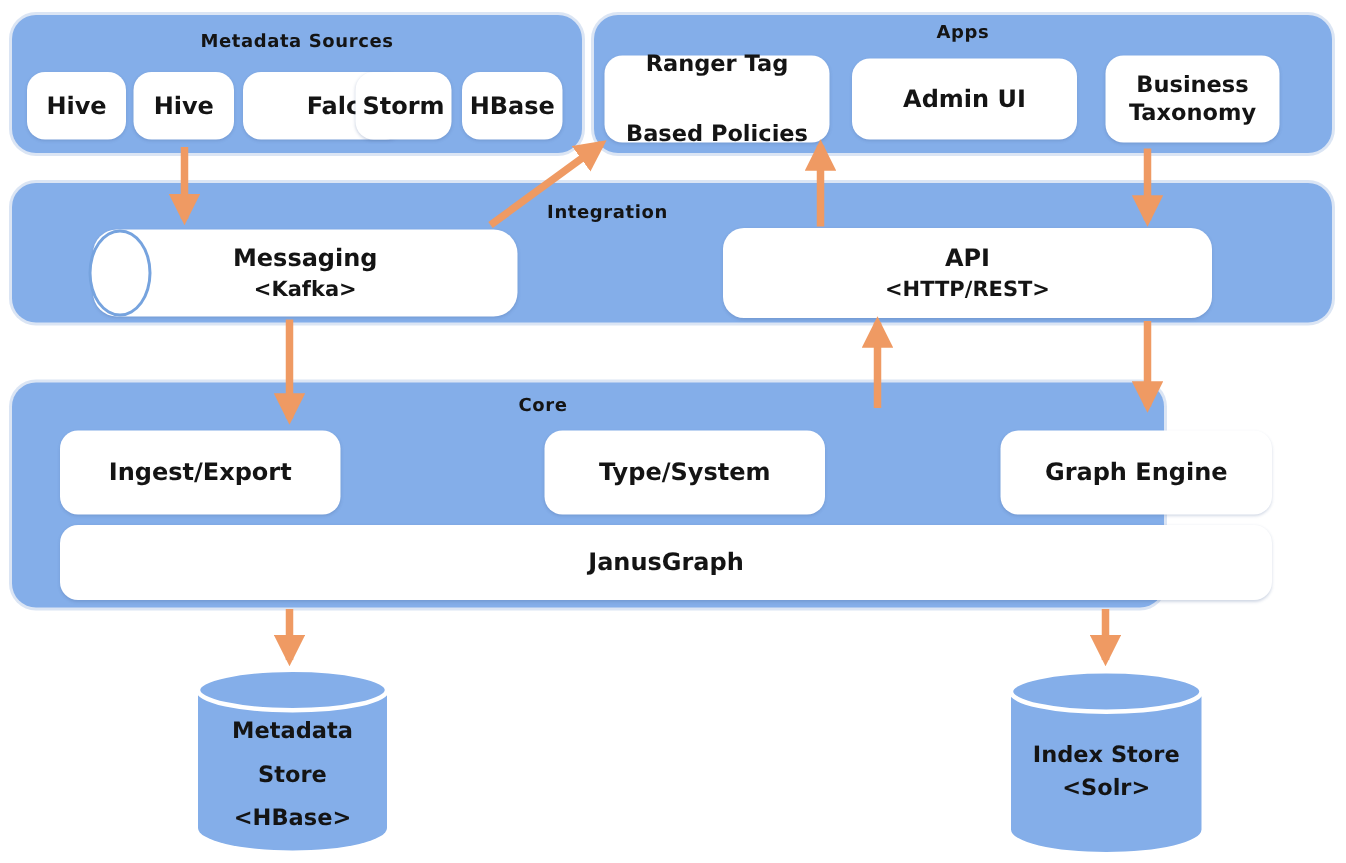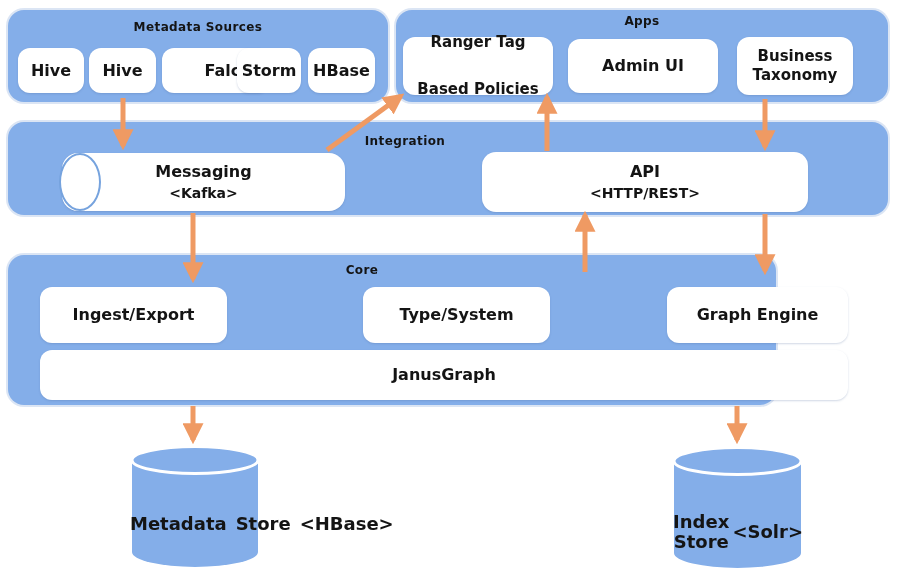--- a/index.html
+++ b/index.html
@@ -25,22 +25,22 @@
   .wbox .sub { font-size:14px; margin-top:3px; }
   .two-line { font-size:15px; }
   .pipe-cap {
     position:absolute; width:42px; height:58px; box-sizing:border-box;
     background:#ffffff; border:2px solid #76A3DE; border-radius:50%;
   }
   .cyl { position:absolute; }
   .cyl svg { position:absolute; left:0; top:0; }
   .cyl-text {
     position:absolute; left:0; top:0; width:100%; height:100%;
-    display:flex; flex-direction:row; align-items:center;
-    font-size:18px; line-height:20px; text-align:center;
+    display:flex; flex-direction:column; align-items:center;
+    font-size:15px; line-height:20px; text-align:center;
   }
   .cyl-text.three { padding-top:33px; gap:9px; box-sizing:border-box; }
   .cyl-text.two   { padding-top:48px; gap:2px; box-sizing:border-box; }
   .arrows { position:absolute; left:0; top:0; z-index:20; pointer-events:none; }
   .arrows line { stroke:#EF9A63; stroke-width:5; }
   .watermark {
     position:absolute; top:546px; right:7px; z-index:30;
     font-size:14px; font-weight:normal; color:#D8D8D8; letter-spacing:0.3px;
   }
 </style>

